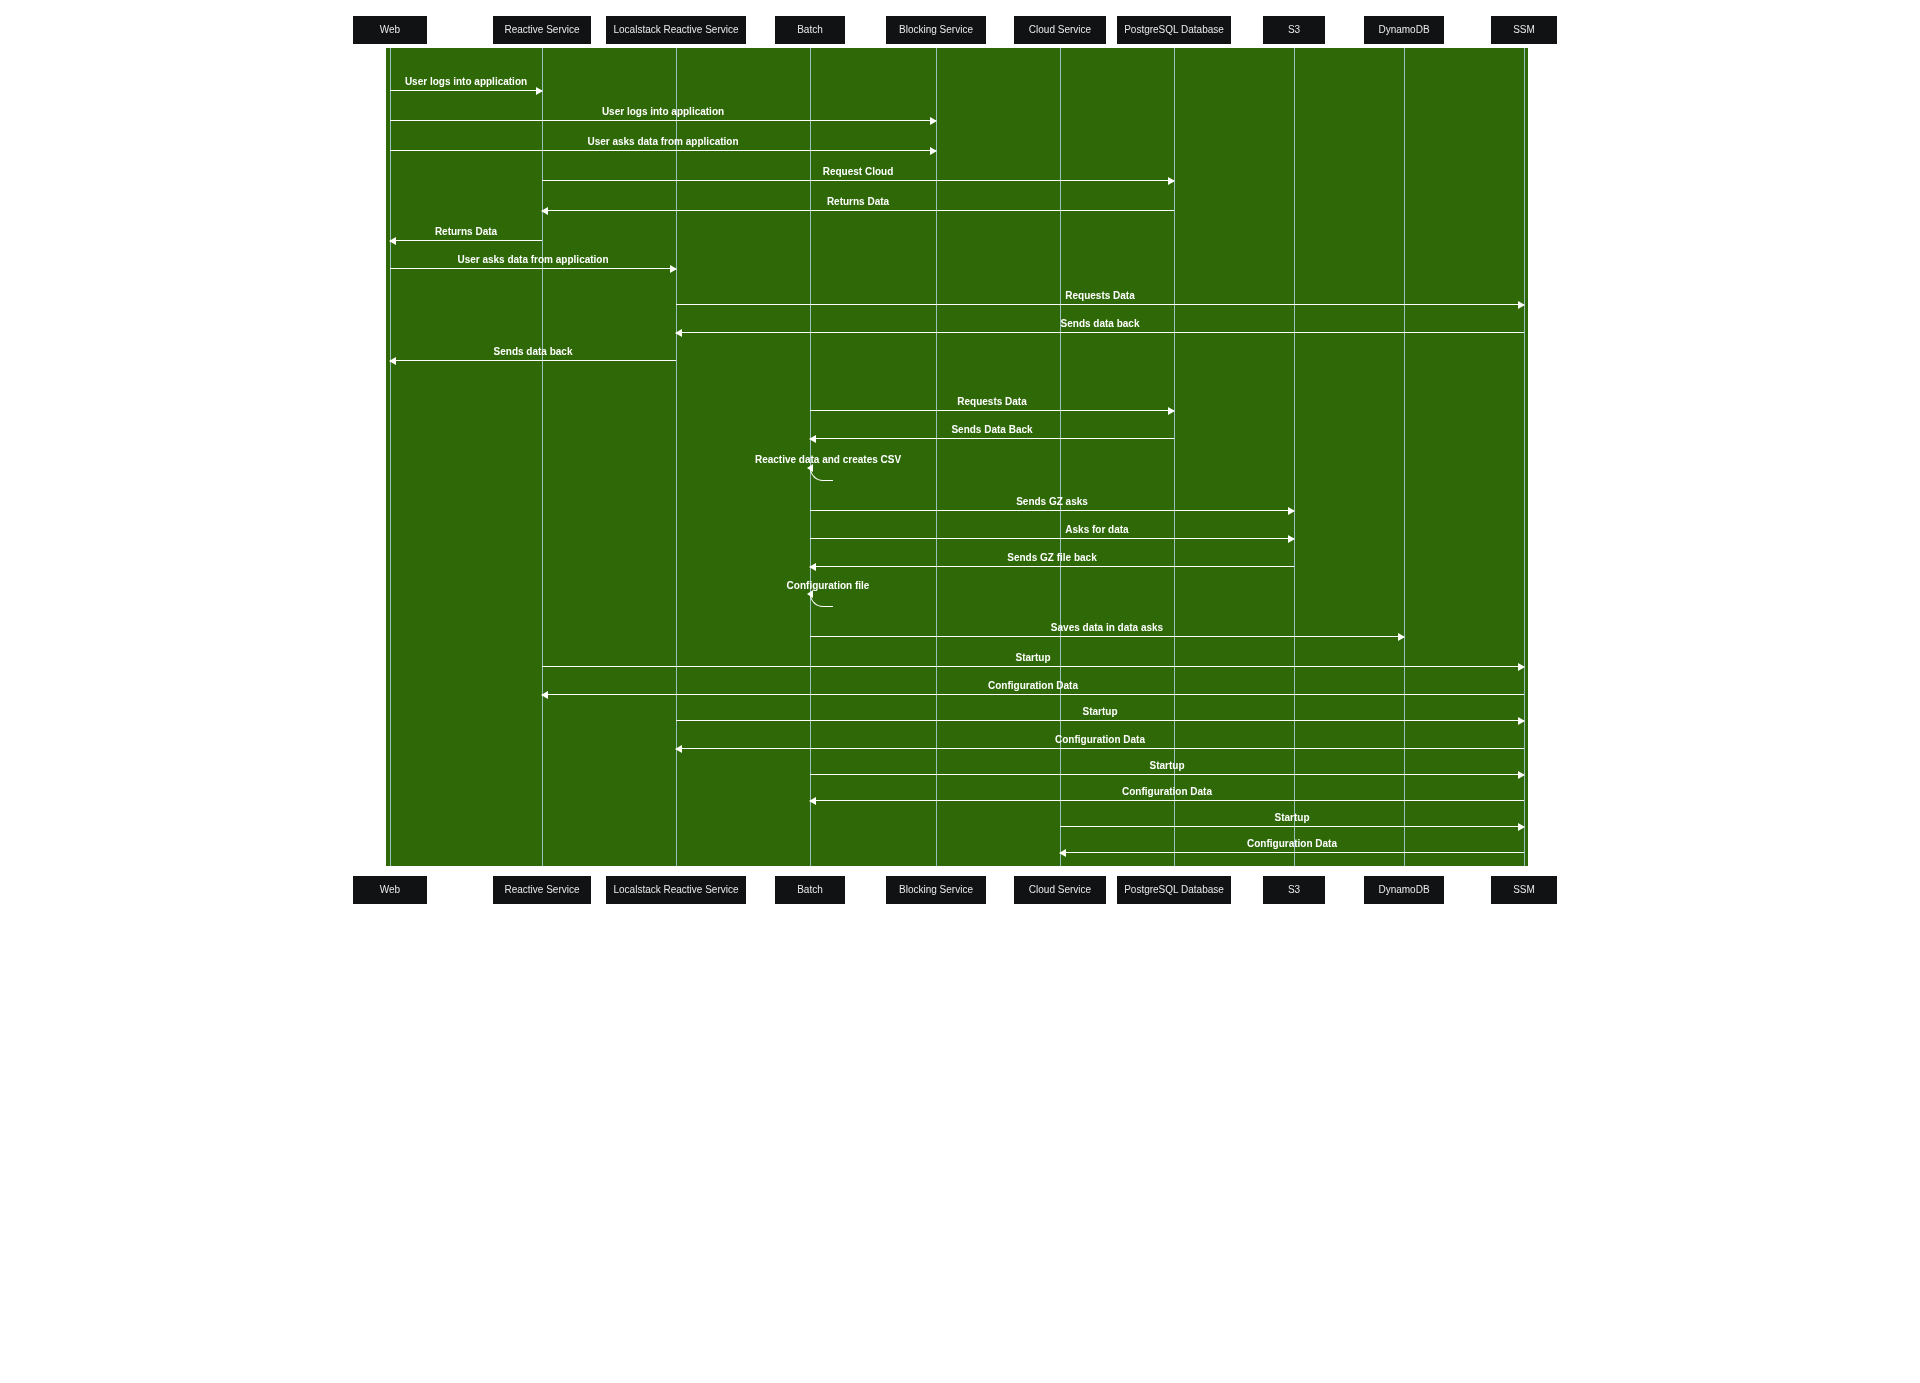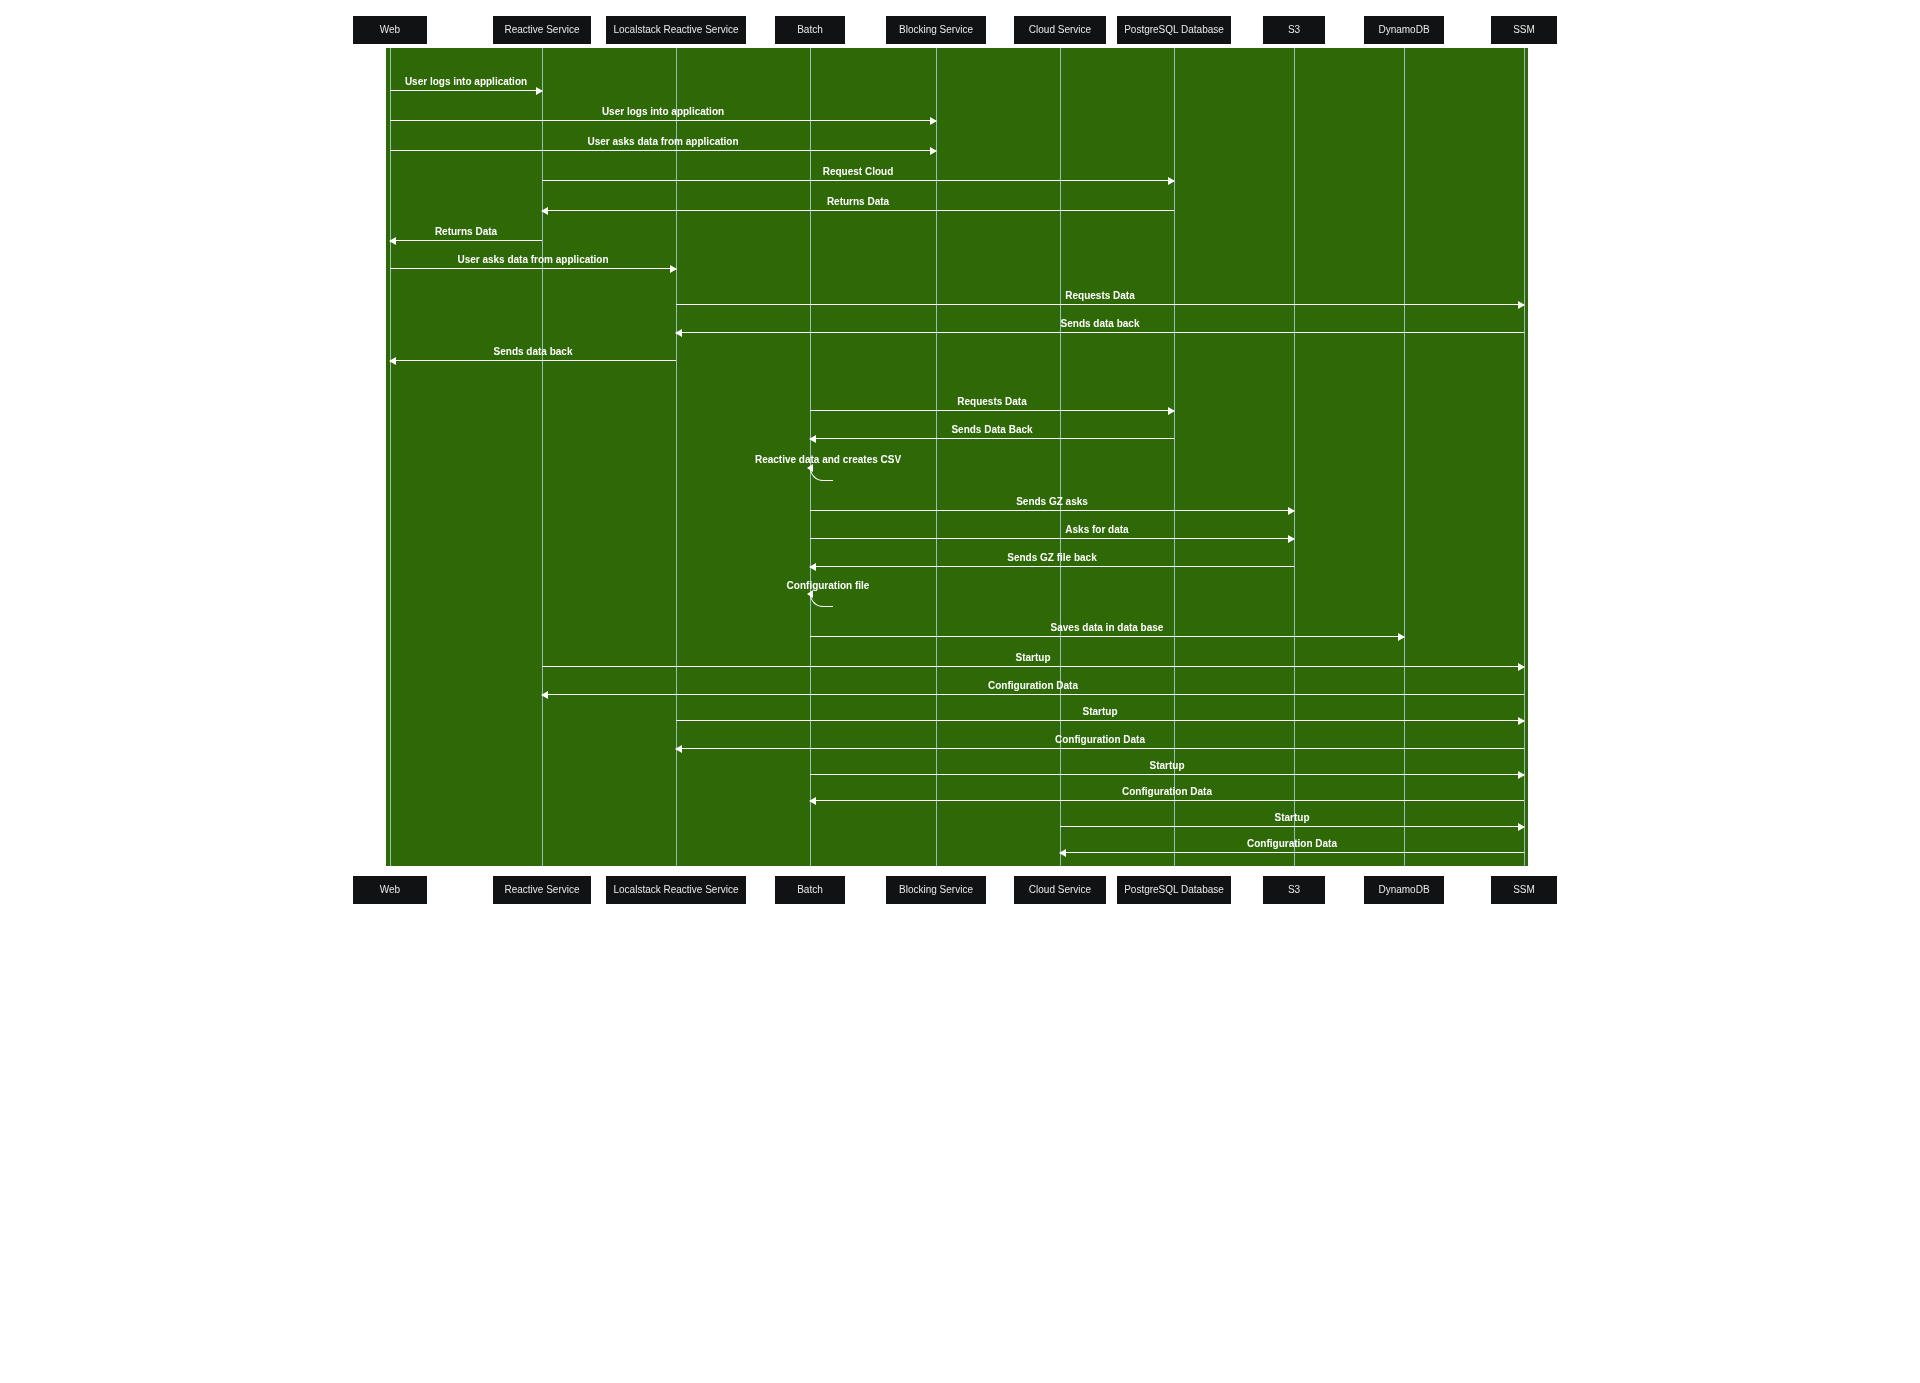--- a/index.html
+++ b/index.html
@@ -153,21 +153,21 @@
     <div class="selfloop" style="left: 490px; top: 468px;"></div>
     <div class="arrow right" style="left: 490px; top: 510px; width: 484px;"></div>
     <div class="msg" style="left: 732px; top: 496px;">Sends GZ asks</div>
     <div class="arrow right" style="left: 490px; top: 538px; width: 484px;"></div>
     <div class="msg" style="left: 736px; top: 524px; margin-left: 41px;">Asks for data</div>
     <div class="arrow left" style="left: 490px; top: 566px; width: 484px;"></div>
     <div class="msg" style="left: 732px; top: 552px;">Sends GZ file back</div>
     <div class="msg" style="left: 508px; top: 580px;">Configuration file</div>
     <div class="selfloop" style="left: 490px; top: 594px;"></div>
     <div class="arrow right" style="left: 490px; top: 636px; width: 594px;"></div>
-    <div class="msg" style="left: 787px; top: 622px;">Saves data in data base</div>
+    <div class="msg" style="left: 787px; top: 622px;">Saves data in data asks</div>
     <div class="arrow right" style="left: 222px; top: 666px; width: 982px;"></div>
     <div class="msg" style="left: 713px; top: 652px;">Startup</div>
     <div class="arrow left" style="left: 222px; top: 694px; width: 982px;"></div>
     <div class="msg" style="left: 713px; top: 680px;">Configuration Data</div>
     <div class="arrow right" style="left: 356px; top: 720px; width: 848px;"></div>
     <div class="msg" style="left: 780px; top: 706px;">Startup</div>
     <div class="arrow left" style="left: 356px; top: 748px; width: 848px;"></div>
     <div class="msg" style="left: 780px; top: 734px;">Configuration Data</div>
     <div class="arrow right" style="left: 490px; top: 774px; width: 714px;"></div>
     <div class="msg" style="left: 847px; top: 760px;">Startup</div>

